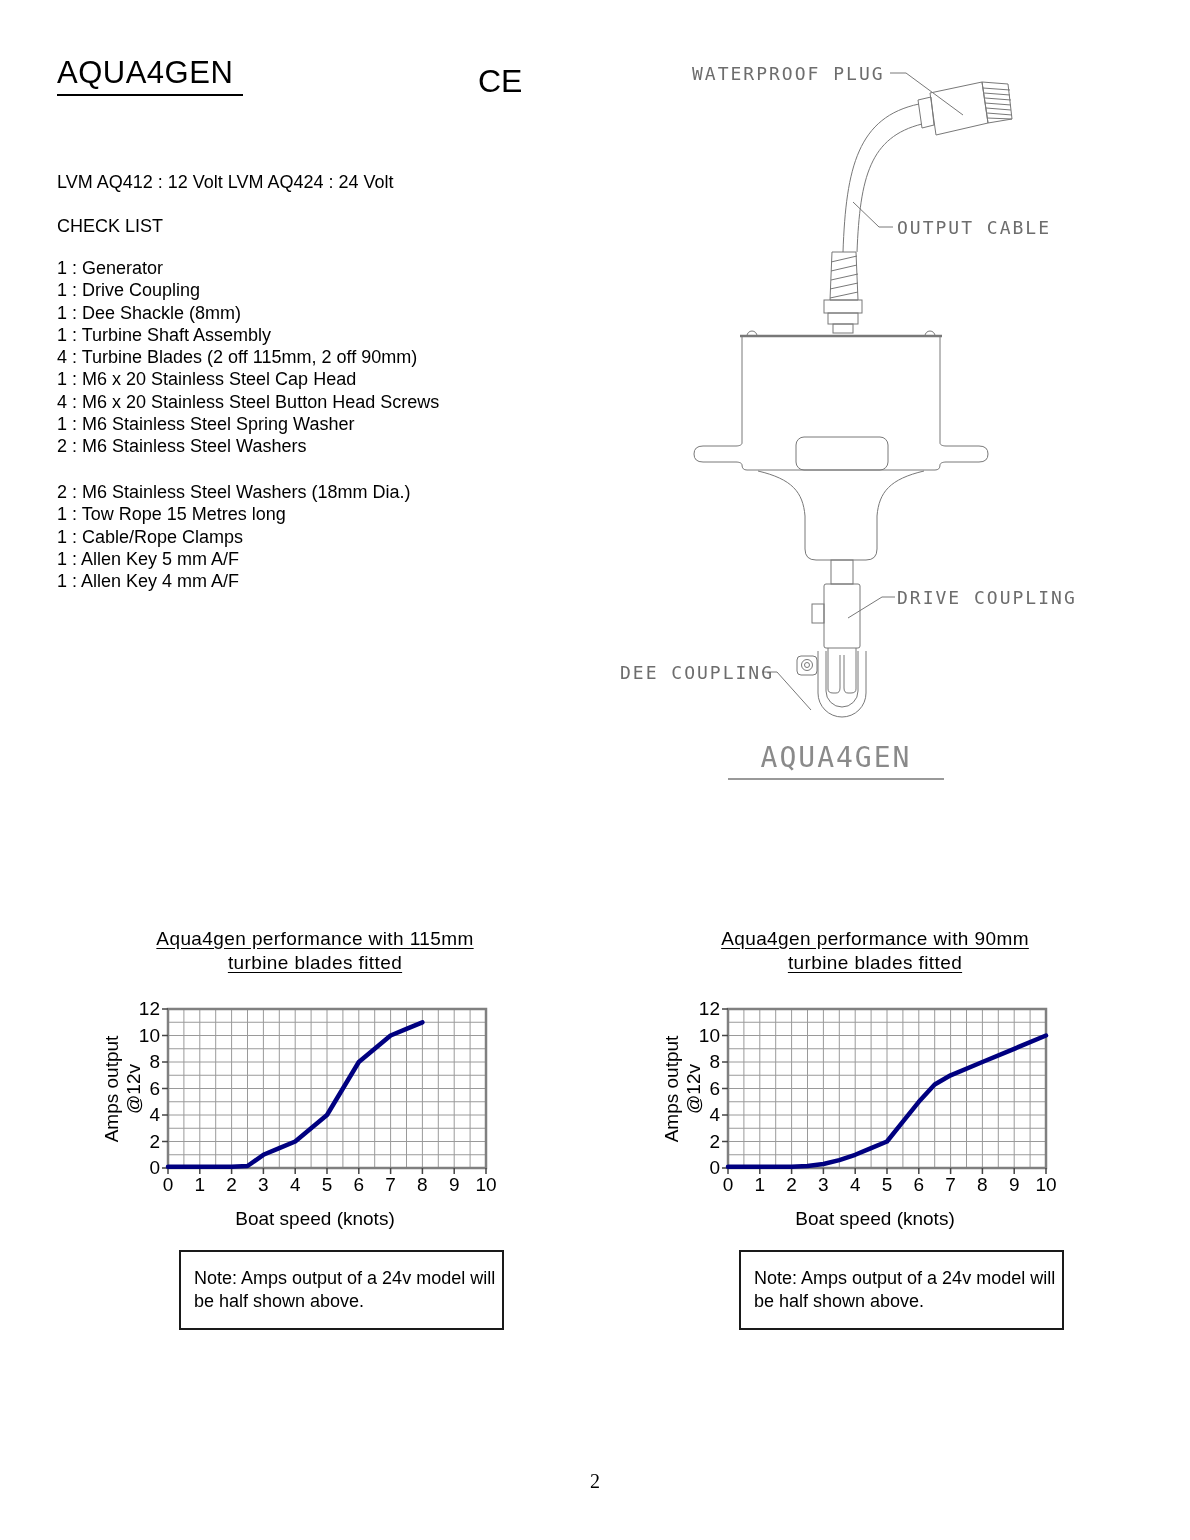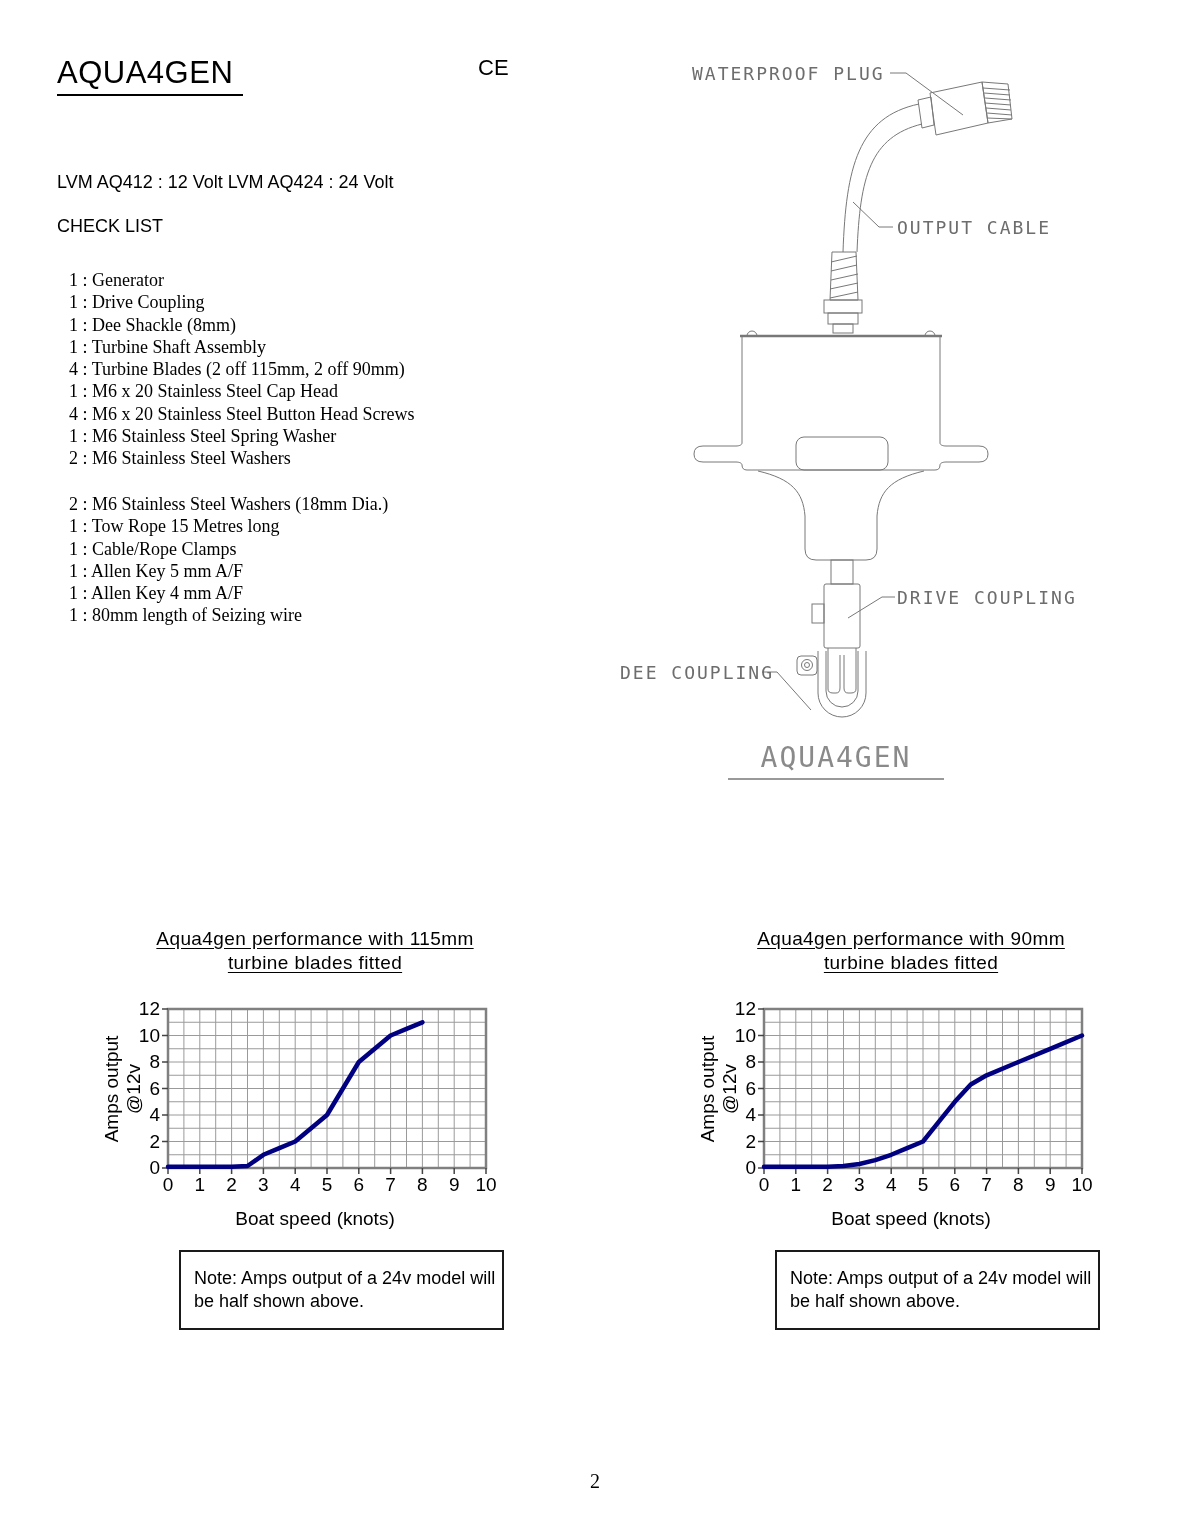--- a/index.html
+++ b/index.html
@@ -4,40 +4,40 @@
 <style>
   html,body{margin:0;padding:0;background:#888;}
   .page{position:relative;width:1190px;height:1540px;background:#ffffff;margin:0 auto;
         font-family:"Liberation Sans",sans-serif;color:#000;overflow:hidden;}
 
   
   .textcol{position:absolute;left:57px;top:55px;width:540px;}
   .doc-title-row{position:relative;height:40px;}
   .doc-title{display:inline-block;font-size:31px;letter-spacing:0.5px;
              border-bottom:2.5px solid #000;padding-right:10px;padding-bottom:3px;}
-  .ce-mark{position:absolute;left:421px;top:0;font-size:22px;}
+  .ce-mark{position:absolute;left:421px;top:8px;font-size:32px;}
   .models-line{position:absolute;left:0;top:117px;font-size:18px;white-space:nowrap;}
   .checklist-heading{position:absolute;left:0;top:161px;font-size:18px;}
-  .list{list-style:none;margin:12px;padding:0;font-size:18px;line-height:22.3px;white-space:nowrap;font-family:Liberation Serif, serif;}
+  .list{list-style:none;margin:0;padding:0;font-size:18px;line-height:22.3px;white-space:nowrap;}
   .list1{position:absolute;left:0;top:202px;}
   .list2{position:absolute;left:0;top:426px;}
 
   
   .diagram{position:absolute;left:600px;top:55px;width:480px;height:745px;}
   .diagram svg{position:absolute;left:0;top:0;}
   .cad-label{position:absolute;font-family:"DejaVu Sans Mono",monospace;font-size:18px;
              letter-spacing:2px;color:#6d6d6d;white-space:nowrap;}
   .cad-brand{position:absolute;left:128px;top:686px;width:216px;text-align:center;
              font-family:"DejaVu Sans Mono",monospace;font-size:28px;letter-spacing:2px;
              color:#8a8a8a;border-bottom:2px solid #999;padding-bottom:4px;}
 
   
   .chart{position:absolute;width:430px;height:400px;}
   .chart-115{left:100px;top:925px;}
-  .chart-90{left:660px;top:925px;margin-left:36px;}
+  .chart-90{left:660px;top:925px;}
   .chart-title{position:absolute;left:0;top:2px;width:100%;text-align:center;
                font-size:19px;letter-spacing:0.4px;line-height:24px;}
   .chart-title span{text-decoration:underline;text-underline-offset:3px;}
   .plot-svg{position:absolute;left:56px;top:80px;}
   .ylabel{position:absolute;left:-66px;top:151px;width:160px;height:26px;text-align:center;
           font-size:19px;transform:rotate(-90deg);}
   .xtick{position:absolute;top:249px;width:28px;text-align:center;font-size:19px;}
   .ytick{position:absolute;left:16px;width:44px;text-align:right;font-size:19px;}
   .xlabel{position:absolute;left:0;top:283px;width:100%;text-align:center;font-size:19px;}
   .note-box{position:absolute;left:79px;top:325px;width:302px;border:2px solid #1a1a1a;
@@ -68,21 +68,20 @@
         <li>4 : M6 x 20 Stainless Steel Button Head Screws</li>
         <li>1 : M6 Stainless Steel Spring Washer</li>
         <li>2 : M6 Stainless Steel Washers</li>
       </ul>
     <ul class="list list2">
         <li>2 : M6 Stainless Steel Washers (18mm Dia.)</li>
         <li>1 : Tow Rope 15 Metres long</li>
         <li>1 : Cable/Rope Clamps</li>
         <li>1 : Allen Key 5 mm A/F</li>
         <li>1 : Allen Key 4 mm A/F</li>
-        <li>1 : 80mm length of Seizing wire</li>
       </ul>
   </div>
 
   <div class="diagram">
     <svg width="480" height="745" viewBox="0 0 480 745" fill="none" stroke="#787878" stroke-width="1">
 
       <polygon points="330,38 382,27 388,68 336,80"></polygon>
       <polygon points="382,27 408,29 412,64 388,68"></polygon>
       <path d="M383,33 L410,35 M384,38 L410,40 M385,43 L411,45 M385,48 L411,50 M386,53 L411,55 M387,58 L412,60 M387,63 L412,64"></path>
       <polygon points="318,45 331,42 334,70 322,73"></polygon>

